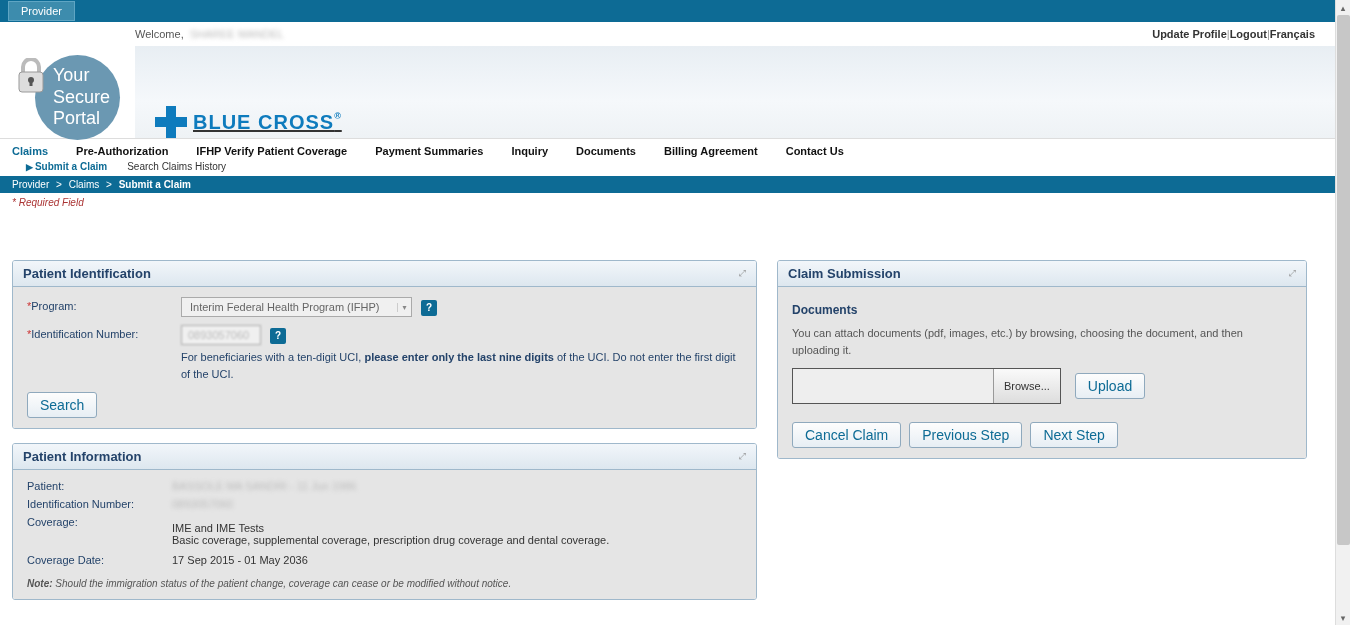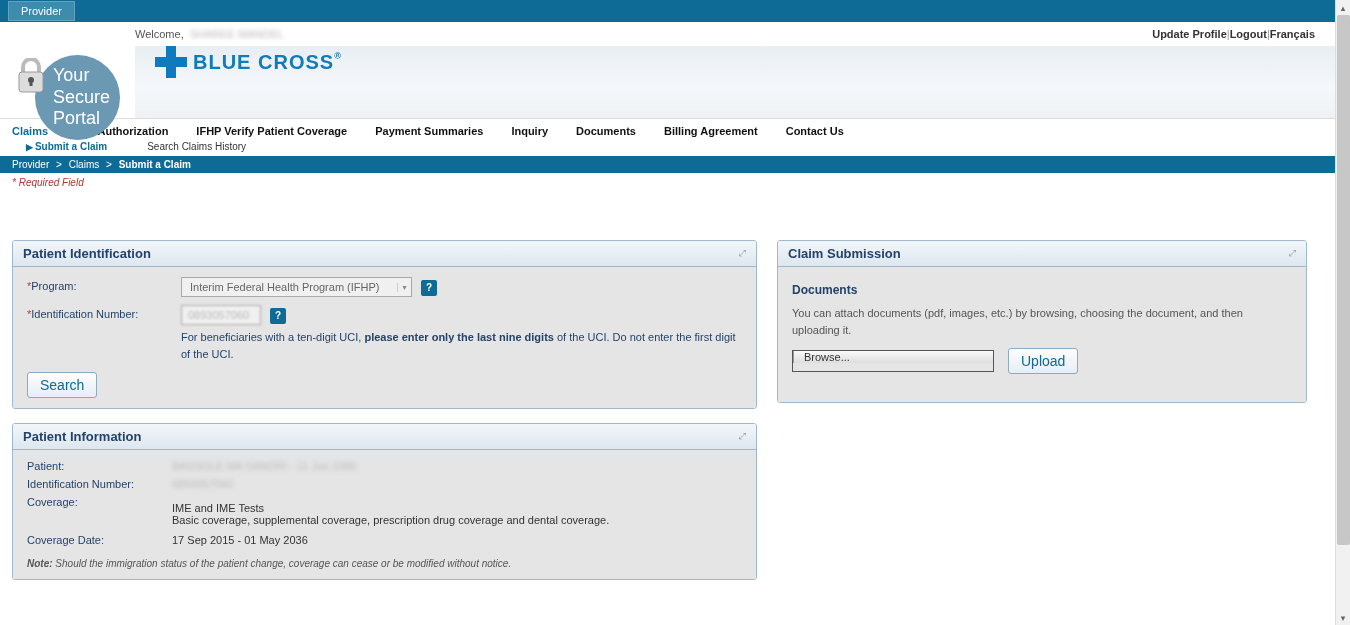--- a/index.html
+++ b/index.html
@@ -11,39 +11,39 @@
     .topbar-tab { background: #3d8cad; color: #fff; padding: 3px 12px; font-size: 11px; border: 1px solid #5fa5c3; cursor: pointer; }
     
     .header-area { position: relative; }
     .welcome-row { display: flex; align-items: center; padding: 6px 20px 6px 135px; }
     .welcome-label { color: #555; }
     .welcome-name { color: #bbb; margin-left: 6px; filter: blur(2px); }
     .top-links { margin-left: auto; color: #333; font-weight: bold; display: flex; align-items: center; }
     .top-links span.sep { font-weight: normal; color: #999; }
     .top-links a { color: #333; text-decoration: none; cursor: pointer; }
     
-    .banner { height: 72px; background: linear-gradient(180deg, #e8eef3 0%, #f5f8fb 60%, #eef2f5 100%); margin-left: 135px; display: flex; align-items: flex-start; padding-left: 20px; }
+    .banner { height: 92px; background: linear-gradient(180deg, #e8eef3 0%, #f5f8fb 60%, #eef2f5 100%); margin-left: 135px; display: flex; align-items: flex-end; padding-left: 20px; text-decoration: underline; }
     .bc-logo { display: flex; align-items: center; gap: 6px; }
     .bc-cross { width: 32px; height: 32px; position: relative; }
     .bc-cross::before, .bc-cross::after { content: ''; position: absolute; background: #0e7bbd; }
     .bc-cross::before { left: 11px; top: 0; width: 10px; height: 32px; }
     .bc-cross::after { top: 11px; left: 0; height: 10px; width: 32px; }
     .bc-text { color: #0e7bbd; font-weight: bold; font-size: 20px; letter-spacing: 1px; font-family: Arial, sans-serif; }
     .bc-text sup { font-size: 9px; vertical-align: top; }
     
     .lock-circle { position: absolute; left: 10px; top: 28px; width: 110px; height: 90px; }
     .circle-badge { position: absolute; left: 25px; top: 5px; width: 85px; height: 85px; border-radius: 50%; background: #6b98b2; display: flex; flex-direction: column; justify-content: center; padding-left: 18px; }
     .circle-badge span { color: #fff; font-size: 18px; line-height: 1.2; }
     .lock-icon { position: absolute; left: 5px; top: 8px; width: 32px; height: 38px; }
     
     .main-nav { border-top: 1px solid #ddd; padding: 6px 12px 2px 12px; display: flex; gap: 28px; }
     .main-nav a { color: #111; font-weight: bold; font-size: 11px; text-decoration: none; cursor: pointer; }
     .main-nav a.active { color: #0d6b95; }
     
-    .sub-nav { padding: 2px 12px 4px 26px; display: flex; gap: 40px; align-items: center; }
+    .sub-nav { padding: 2px 12px 4px 26px; display: flex; gap: 20px; align-items: center; }
     .sub-nav .item { color: #333; font-size: 10px; cursor: pointer; }
     .sub-nav .item.active { color: #0d6b95; font-weight: bold; }
     .sub-nav .arrow { color: #0d6b95; font-size: 9px; margin-right: 2px; }
     
     .breadcrumb { background: #0d6b95; color: #fff; padding: 3px 12px; font-size: 10px; }
     .breadcrumb .sep { margin: 0 4px; }
     .breadcrumb .current { font-weight: bold; }
     
     .req-note { color: #a33; font-style: italic; font-size: 10px; padding: 4px 12px; }
     
@@ -80,21 +80,21 @@
     .info-value { color: #333; font-size: 11px; flex: 1; }
     .blurred { color: #bbb; filter: blur(2px); }
     
     .panel-note { font-style: italic; color: #555; font-size: 10px; margin-top: 12px; }
     .panel-note b { font-weight: bold; font-style: italic; }
     
     .sub-heading { color: #24436a; font-weight: bold; font-size: 12px; margin: 6px 0 8px 0; }
     .doc-text { color: #555; font-size: 11px; line-height: 1.5; margin-bottom: 10px; }
     
     .file-row { display: flex; align-items: center; gap: 14px; margin-bottom: 18px; }
-    .file-box { display: flex; border: 1px solid #555; height: 22px; flex-direction: column; }
+    .file-box { display: flex; border: 1px solid #555; height: 36px; }
     .file-path { width: 200px; background: #eee; }
     .file-browse { background: linear-gradient(180deg, #fafafa, #ddd); border-left: 1px solid #999; padding: 0 10px; display: flex; align-items: center; font-size: 11px; cursor: pointer; }
     
     .btn-row { display: flex; gap: 8px; }
     
     .scrollbar { position: absolute; right: 0; top: 0; width: 15px; height: 625px; background: #f1f1f1; border-left: 1px solid #ddd; }
     .scrollbar .arrow-up, .scrollbar .arrow-down { height: 15px; display: flex; align-items: center; justify-content: center; color: #666; font-size: 9px; cursor: pointer; }
     .scrollbar .arrow-down { position: absolute; bottom: 0; width: 100%; }
     .scrollbar .thumb { position: absolute; top: 15px; width: 13px; left: 1px; height: 530px; background: #c7c7c7; border-radius: 2px; }
   </style>
@@ -244,20 +244,25 @@
         <div class="panel-body">
           <div class="sub-heading">Documents</div>
           <div class="doc-text">You can attach documents (pdf, images, etc.) by browsing, choosing the document, and then uploading it.</div>
           <div class="file-row">
             <div class="file-box">
               <div class="file-path"></div>
               <div class="file-browse">Browse...</div>
             </div>
             <span class="btn">Upload</span>
           </div>
+          <div class="btn-row">
+            <span class="btn">Cancel Claim</span>
+            <span class="btn">Previous Step</span>
+            <span class="btn">Next Step</span>
+          </div>
         </div>
       </div>
     </div>
   </div>
 </div>
 
 <div class="scrollbar">
   <div class="arrow-up">▴</div>
   <div class="thumb"></div>
   <div class="arrow-down">▾</div>

